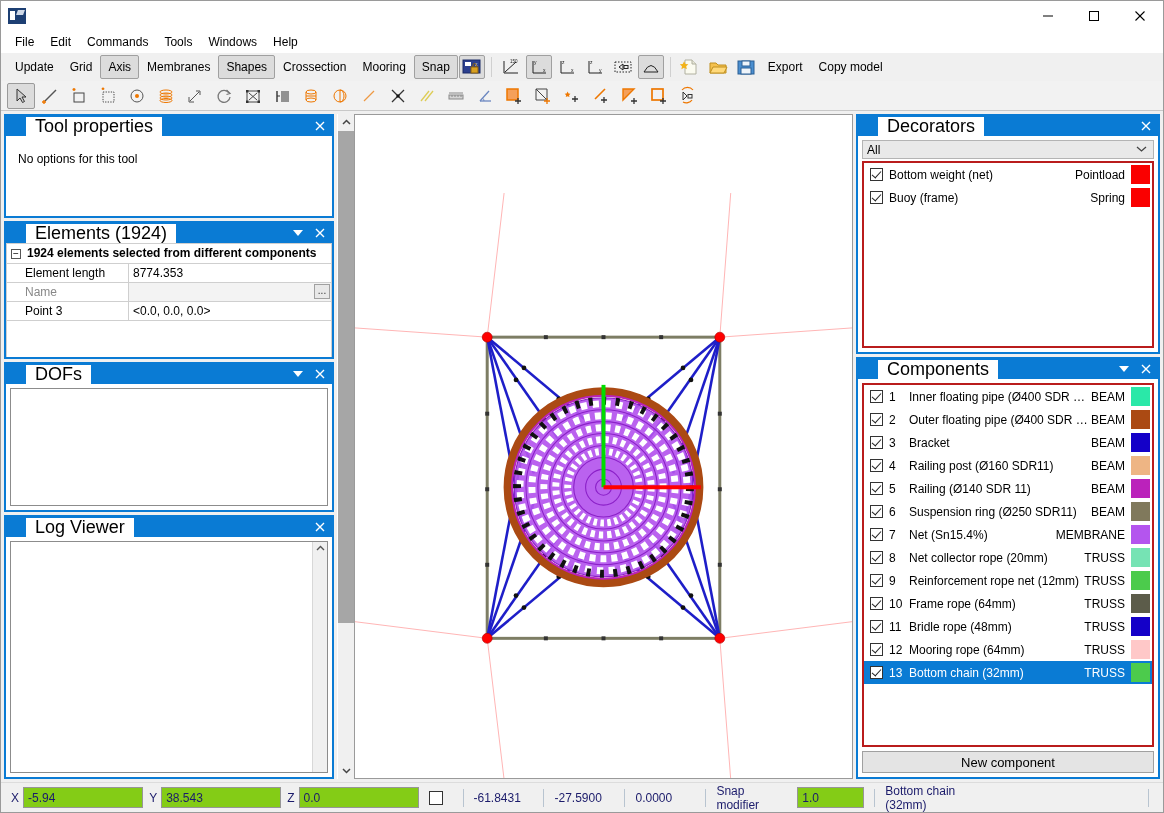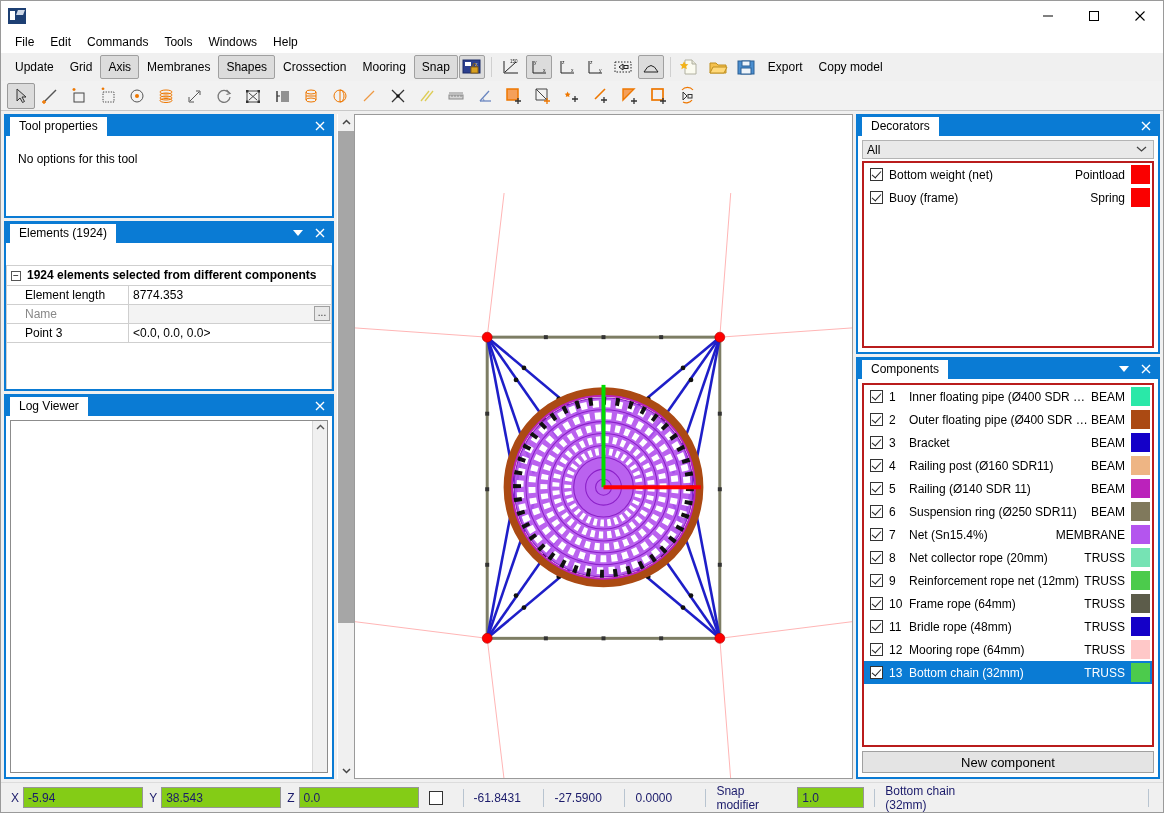--- a/index.html
+++ b/index.html
@@ -151,23 +151,23 @@
     height: 20px;
     background: #0a7bd4;
     display: flex;
     align-items: flex-end;
     position: relative;
     flex: 0 0 auto;
   }
   .panel-tab {
     background: #ffffff;
     color: #000;
-    font-size: 12px;
+    font-size: 18px;
     padding: 2px 9px 2px 9px;
-    margin-left: 4px;
+    margin-left: 20px;
     line-height: 15px;
     white-space: nowrap;
   }
   .panel-head-btns {
     position:absolute; right: 4px; top: 0px;
     display:flex; align-items:center; height:20px; gap:6px;
   }
   .hdr-ico { color:#ffffff; display:flex; align-items:center; justify-content:center; width:16px;height:16px;}
   .panel-body { flex: 1 1 auto; background:#fff; overflow:hidden; position:relative;}
 
@@ -645,21 +645,21 @@
                   <path d="M2 2 L10 10 M10 2 L2 10" stroke="#fff" stroke-width="1.4"></path>
                 </svg>
             </div>
           </div>
         </div>
         <div class="panel-body">
           <div class="tool-props-body">No options for this tool</div>
         </div>
       </div>
 
-      <div class="panel" style="height:170px;gap:22px;">
+      <div class="panel" style="height:138px;">
         <div class="panel-head">
           <div class="panel-tab">Elements (1924)</div>
           <div class="panel-head-btns">
             <div class="hdr-ico">
               <svg width="12" height="12" viewBox="0 0 12 12">
                   <path d="M1 3 L6 9 L11 3 Z" fill="#fff"></path>
                 </svg>
             </div>
             <div class="hdr-ico">
               <svg width="12" height="12" viewBox="0 0 12 12">
@@ -690,20 +690,40 @@
             <tr>
               <td class="lbl">Point 3</td>
               <td class="val">&lt;0.0, 0.0, 0.0&gt;</td>
             </tr>
           </tbody>
             </table>
           <div class="grid-filler"></div>
         </div>
       </div>
 
+      <div class="panel" style="height:150px;">
+        <div class="panel-head">
+          <div class="panel-tab">DOFs</div>
+          <div class="panel-head-btns">
+            <div class="hdr-ico">
+              <svg width="12" height="12" viewBox="0 0 12 12">
+                  <path d="M1 3 L6 9 L11 3 Z" fill="#fff"></path>
+                </svg>
+            </div>
+            <div class="hdr-ico">
+              <svg width="12" height="12" viewBox="0 0 12 12">
+                  <path d="M2 2 L10 10 M10 2 L2 10" stroke="#fff" stroke-width="1.4"></path>
+                </svg>
+            </div>
+          </div>
+        </div>
+        <div class="panel-body">
+          <div class="dofs-inner"></div>
+        </div>
+      </div>
 
       <div class="panel" style="flex:1 1 auto; margin-bottom:3px;">
         <div class="panel-head">
           <div class="panel-tab">Log Viewer</div>
           <div class="panel-head-btns">
             <div class="hdr-ico">
               <svg width="12" height="12" viewBox="0 0 12 12">
                   <path d="M2 2 L10 10 M10 2 L2 10" stroke="#fff" stroke-width="1.4"></path>
                 </svg>
             </div>

